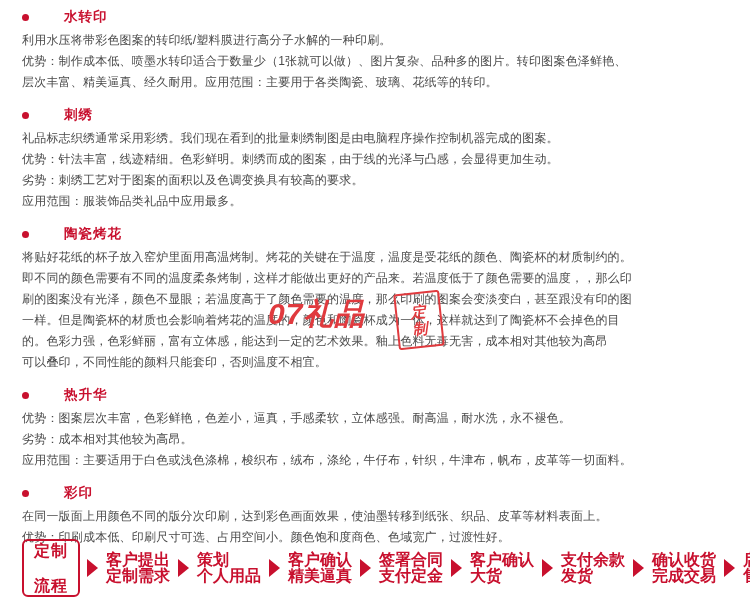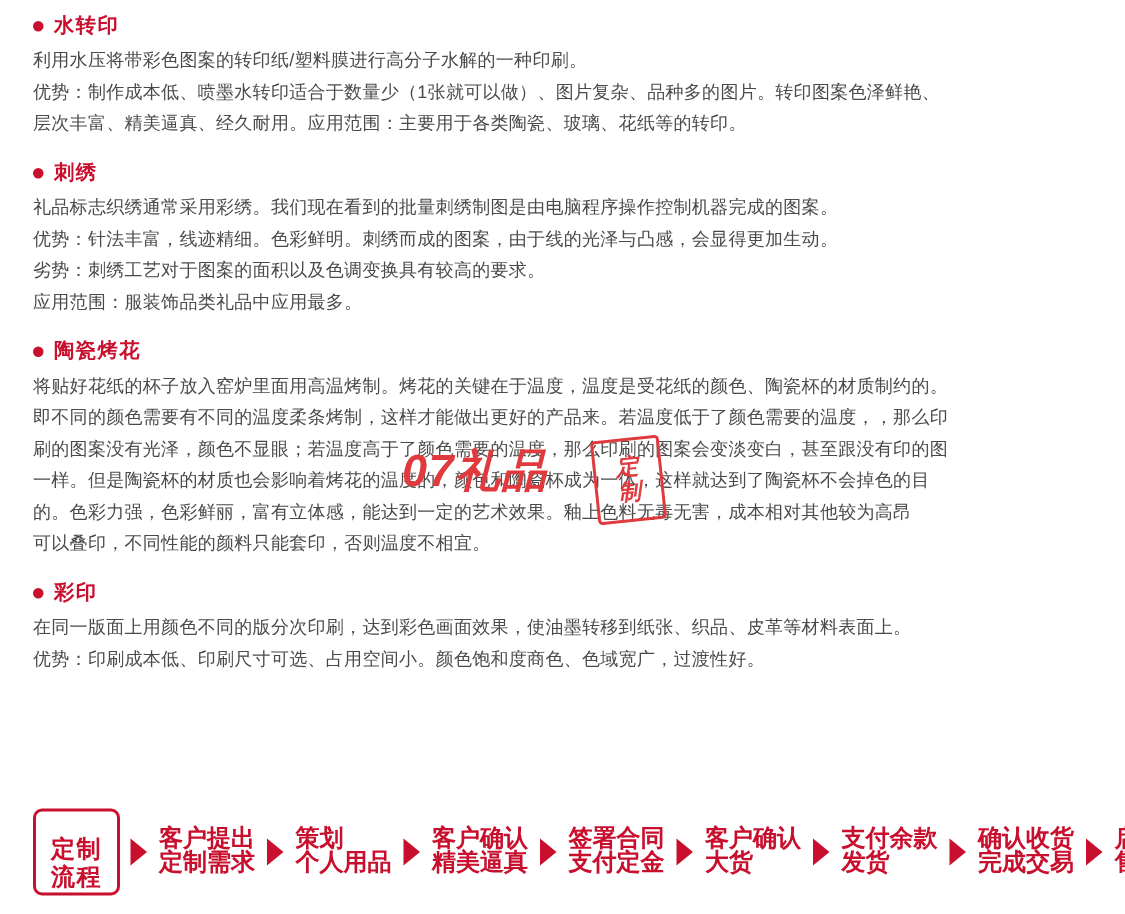--- a/index.html
+++ b/index.html
@@ -22,20 +22,21 @@
     box-sizing: border-box;
     padding: 8px 22px 0 22px;
   }
   .section {
     margin-bottom: 14px;
   }
   .sec-head {
     display: flex;
     align-items: center;
     margin-bottom: 5px;
+    gap: 28px;
   }
   .bullet {
     width: 7px;
     height: 7px;
     border-radius: 50%;
     background: #c8102e;
     margin-right: 7px;
     flex: 0 0 auto;
   }
   .sec-title {
@@ -105,21 +106,21 @@
     height: 54px;
     border: 2px solid #c8102e;
     border-radius: 6px;
     color: #c8102e;
     font-size: 16px;
     font-weight: bold;
     line-height: 19px;
     display: flex;
     flex-direction: column;
     align-items: center;
-    justify-content: flex-end;
+    justify-content: space-between;
     flex: 0 0 auto;
     letter-spacing: 1px;
   }
   .flow-steps {
     display: flex;
     align-items: center;
     margin-left: 6px;
   }
   .flow-step {
     color: #c8102e;
@@ -177,20 +178,31 @@
     <div class="sec-body">
       <p>将贴好花纸的杯子放入窑炉里面用高温烤制。烤花的关键在于温度，温度是受花纸的颜色、陶瓷杯的材质制约的。</p>
       <p>即不同的颜色需要有不同的温度柔条烤制，这样才能做出更好的产品来。若温度低于了颜色需要的温度，，那么印</p>
       <p>刷的图案没有光泽，颜色不显眼；若温度高于了颜色需要的温度，那么印刷的图案会变淡变白，甚至跟没有印的图</p>
       <p>一样。但是陶瓷杯的材质也会影响着烤花的温度的，颜色和陶瓷杯成为一体，这样就达到了陶瓷杯不会掉色的目</p>
       <p>的。色彩力强，色彩鲜丽，富有立体感，能达到一定的艺术效果。釉上色料无毒无害，成本相对其他较为高昂</p>
       <p>可以叠印，不同性能的颜料只能套印，否则温度不相宜。</p>
     </div>
   </div>
 
+  <div class="section">
+    <div class="sec-head">
+      <span class="bullet"></span>
+      <span class="sec-title">热升华</span>
+    </div>
+    <div class="sec-body">
+      <p>优势：图案层次丰富，色彩鲜艳，色差小，逼真，手感柔软，立体感强。耐高温，耐水洗，永不褪色。</p>
+      <p>劣势：成本相对其他较为高昂。</p>
+      <p>应用范围：主要适用于白色或浅色涤棉，梭织布，绒布，涤纶，牛仔布，针织，牛津布，帆布，皮革等一切面料。</p>
+    </div>
+  </div>
 
   <div class="section">
     <div class="sec-head">
       <span class="bullet"></span>
       <span class="sec-title">彩印</span>
     </div>
     <div class="sec-body">
       <p>在同一版面上用颜色不同的版分次印刷，达到彩色画面效果，使油墨转移到纸张、织品、皮革等材料表面上。</p>
       <p>优势：印刷成本低、印刷尺寸可选、占用空间小。颜色饱和度商色、色域宽广，过渡性好。</p>
     </div>

